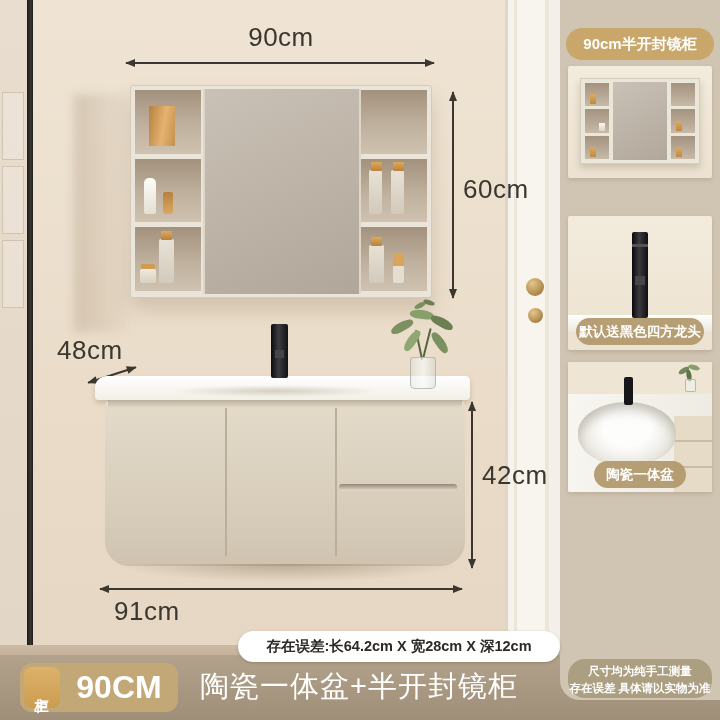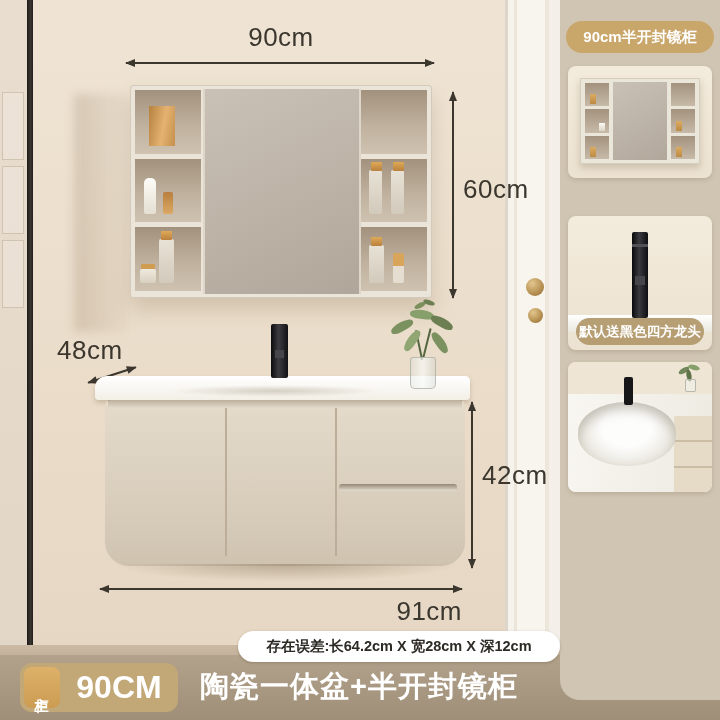--- a/index.html
+++ b/index.html
@@ -117,29 +117,29 @@
       background:linear-gradient(180deg,#b2a28b,#a08f78);}
   .f-pill{position:absolute;left:20px;top:8px;width:158px;height:49px;
       background:#c2a777;border-radius:12px;display:flex;align-items:center;}
   .f-badge{width:36px;height:41px;margin-left:4px;border-radius:8px;
       background:linear-gradient(180deg,#ddb169,#cc9c52);
       display:flex;align-items:center;justify-content:center;}
   .f-badge span{writing-mode:vertical-rl;text-orientation:upright;color:#fff;
       font-size:14px;font-weight:700;letter-spacing:2px;line-height:1;}
   .f-size{flex:1;text-align:center;color:#fff;font-size:32px;font-weight:700;}
   .f-title{position:absolute;left:200px;top:0;height:65px;line-height:63px;
-      color:#fff;font-size:29px;font-weight:700;letter-spacing:1px;white-space:nowrap;}
+      color:#fff;font-size:29px;font-weight:400;letter-spacing:1px;white-space:nowrap;}
 
   
   .sidebar{position:absolute;left:560px;top:0;width:160px;height:700px;z-index:5;
       background:#cfc5b2;border-radius:0 0 0 20px;}
   .pill{position:absolute;left:6px;right:6px;height:32px;border-radius:17px;
       background:#c9a66a;color:#fff;font-weight:700;font-size:15px;
-      text-align:center;line-height:32px;white-space:nowrap;}
-  .card{position:absolute;left:8px;right:8px;border-radius:8px;overflow:hidden;
+      text-align:center;line-height:32px;white-space:nowrap;margin-top:7px;}
+  .card{position:absolute;left:8px;right:8px;border-radius:2px;overflow:hidden;
       background:linear-gradient(180deg,#f3ebdc,#ece2d1);
       box-shadow:0 2px 4px rgba(110,90,60,.2);padding-left:16px;}
   .ov-pill{position:absolute;left:8px;right:8px;bottom:5px;height:27px;z-index:3;
       background:rgba(177,152,106,.93);border-radius:14px;color:#fff;
       font-weight:700;font-size:13.5px;line-height:27px;text-align:center;white-space:nowrap;}
 
   
   .mini-mcab{position:absolute;left:12px;right:12px;top:12px;height:86px;
       background:#ebe6da;border:1px solid #d5cdbd;
       box-shadow:0 4px 7px rgba(120,100,70,.28);}
@@ -267,21 +267,21 @@
   <div class="arrow-v" style="left:452px;top:92px;height:206px"></div>
   <div class="dim" style="left:463px;top:174px">60cm</div>
 
   <div class="dim" style="left:57px;top:335px">48cm</div>
   <div class="arrow-h" style="left:87px;top:374px;width:50px;transform:rotate(-18deg)"></div>
 
   <div class="arrow-v" style="left:471px;top:402px;height:166px"></div>
   <div class="dim" style="left:482px;top:460px">42cm</div>
 
   <div class="arrow-h" style="left:100px;top:588px;width:362px"></div>
-  <div class="dim" style="left:100px;top:596px;width:362px;text-align:right">91cm</div>
+  <div class="dim" style="left:114px;top:596px;width:362px;text-align:left">91cm</div>
 
   <div class="counter">
     <div class="basin-shade"></div>
   </div>
   <div class="faucet">
       <i></i>
     </div>
   <div class="plant">
     <span class="stem" style="left:30px;top:22px;transform:rotate(-12deg)"></span>
     <span class="stem" style="left:38px;top:20px;transform:rotate(14deg)"></span>
@@ -361,18 +361,23 @@
           <i style="top:50px"></i>
       </div>
       <div class="basin-bowl"></div>
       <div class="basin-faucet"></div>
       <div class="mini-plant" style="right:6px;top:2px">
         <i></i>
           <i></i>
           <i></i>
           <b></b>
       </div>
-    </div>
-
-
+      <div class="ov-pill" style="left:26px;right:26px;bottom:4px">陶瓷一体盆</div>
+    </div>
+
+
+    <div class="disc">
+      <span>尺寸均为纯手工测量</span>
+      <span>存在误差 具体请以实物为准</span>
+    </div>
 
   </div>
 </div>
 
 </body></html>

